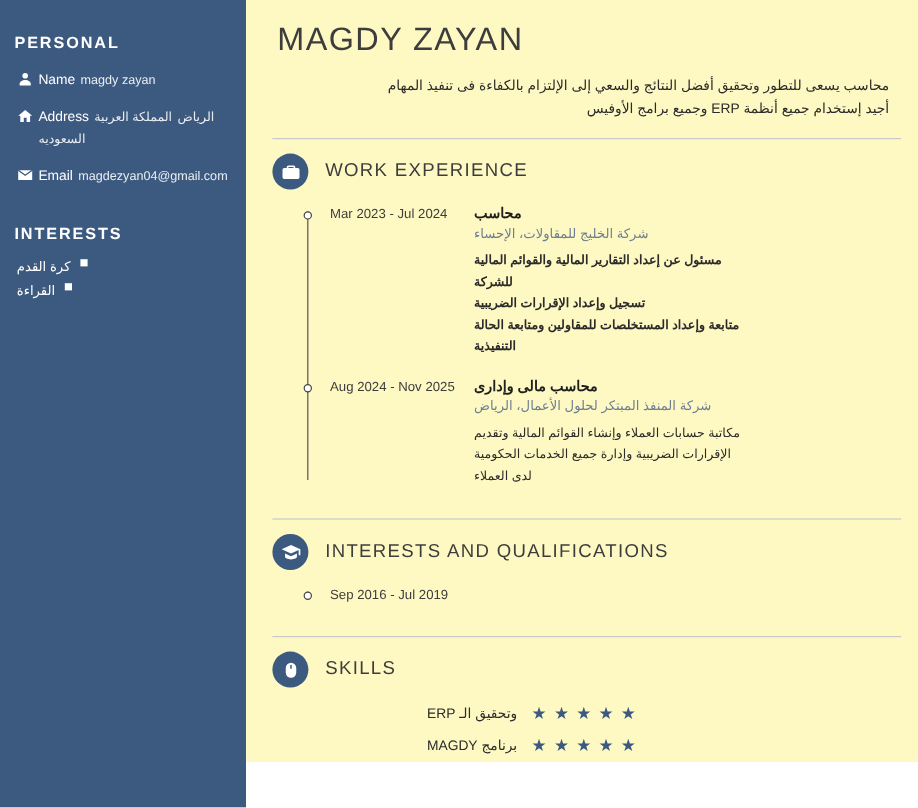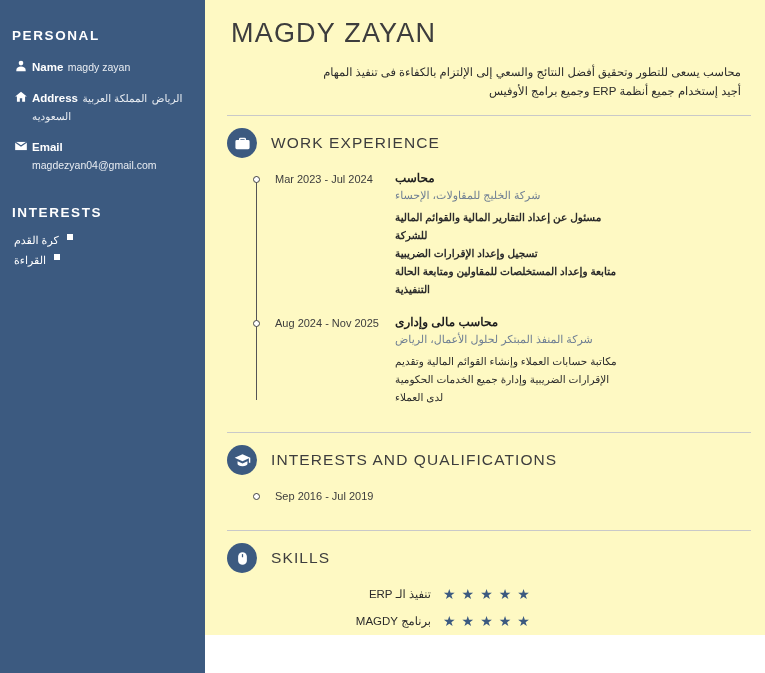--- a/index.html
+++ b/index.html
@@ -49,21 +49,21 @@
     min-width: 22px;
     padding-top: 2px;
     display: flex;
     justify-content: center;
     color: #ffffff;
   }
   .side-ico svg { display: block; }
   .side-txt { flex: 1; }
   .side-label {
     font-size: 11.5px;
-    font-weight: bold;
+    font-weight: normal;
     color: #ffffff;
     line-height: 15px;
   }
   .side-value {
     font-size: 10.5px;
     color: #e9edf2;
     line-height: 15px;
     font-weight: normal;
   }
   .side-value.rtl { direction: rtl; text-align: right; }
@@ -394,21 +394,21 @@
             <rect x="5" y="2" width="14" height="20" rx="7"></rect>
             <rect x="11" y="5" width="2" height="5" fill="#3c5a80"></rect>
           </svg>
       </span>
       <span class="sec-title">SKILLS</span>
     </div>
 
     <div class="skills-wrap">
 
       <div class="skill-row">
-        <span class="skill-name">تنفيذ الـ ERP</span>
+        <span class="skill-name">وتحقيق الـ ERP</span>
         <span class="stars">
           <span class="star">★</span>
           <span class="star">★</span>
           <span class="star">★</span>
           <span class="star">★</span>
           <span class="star">★</span>
         </span>
       </div>
 
       <div class="skill-row">

